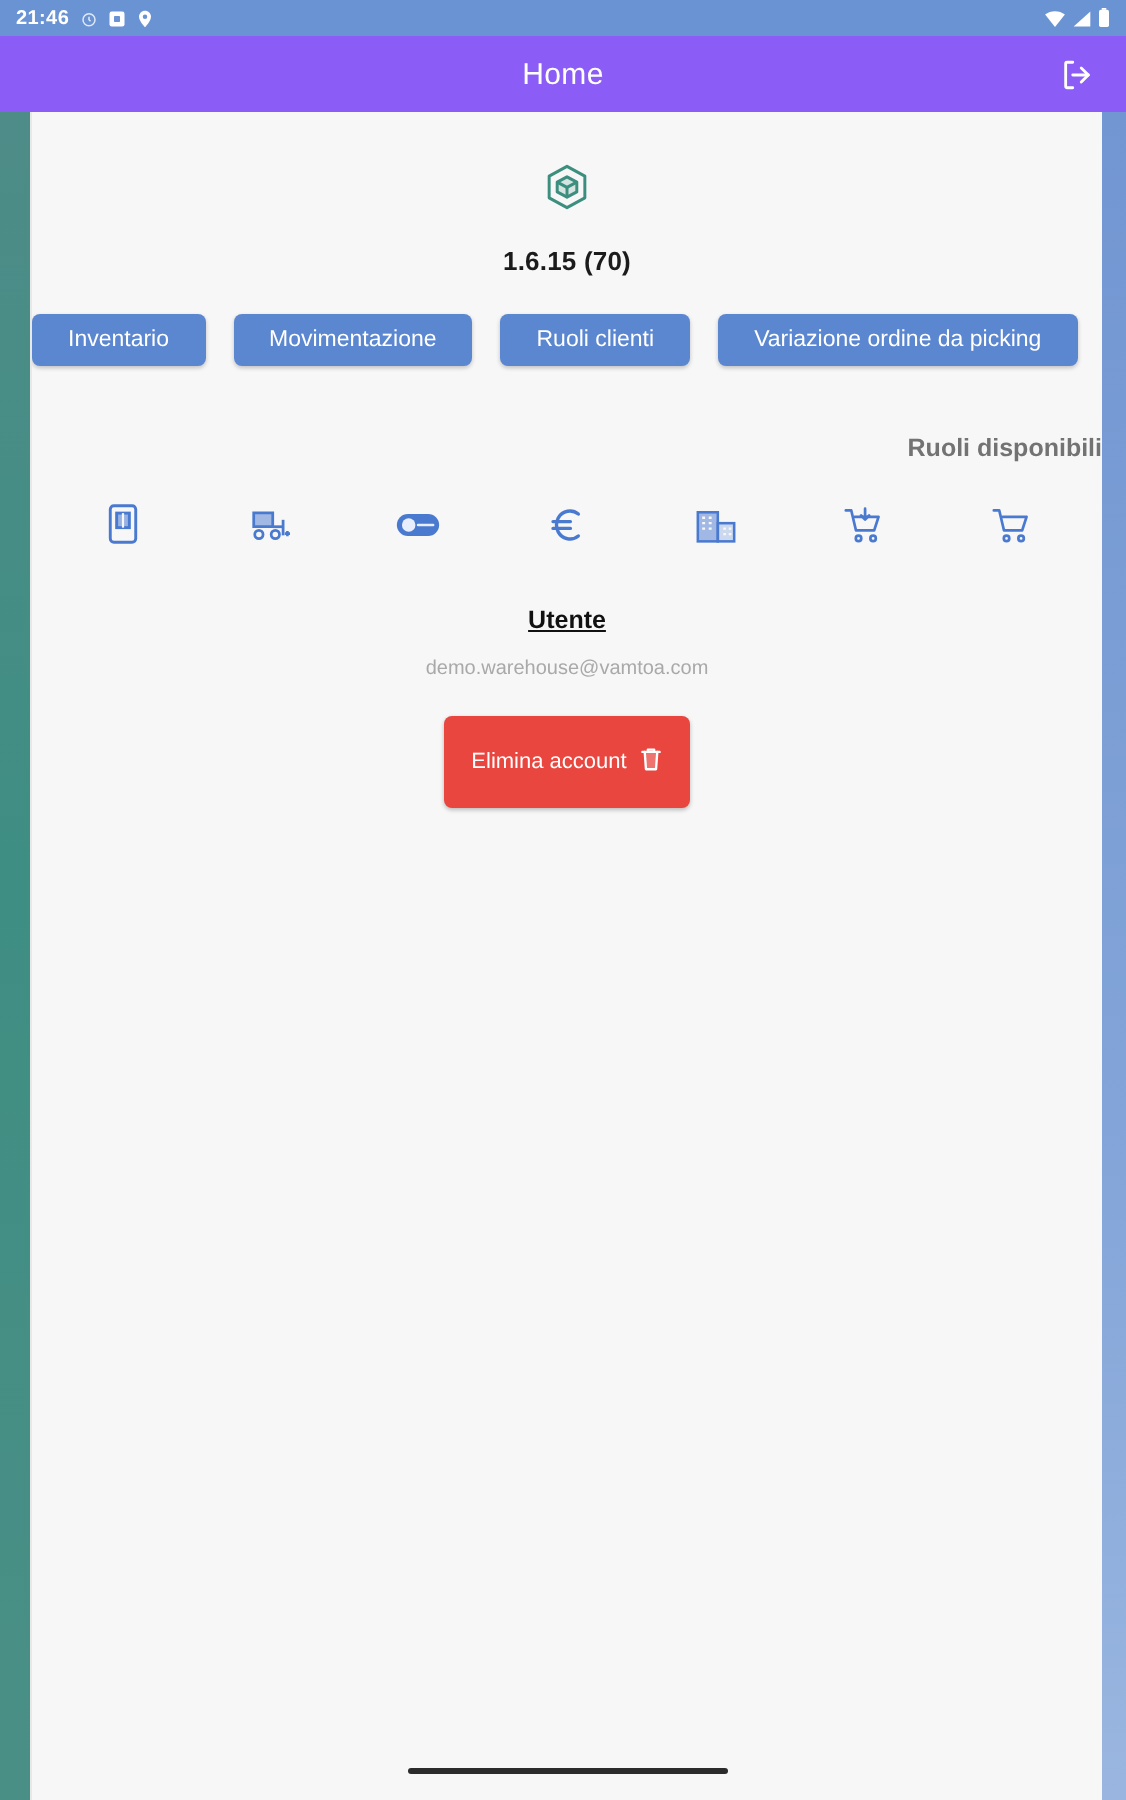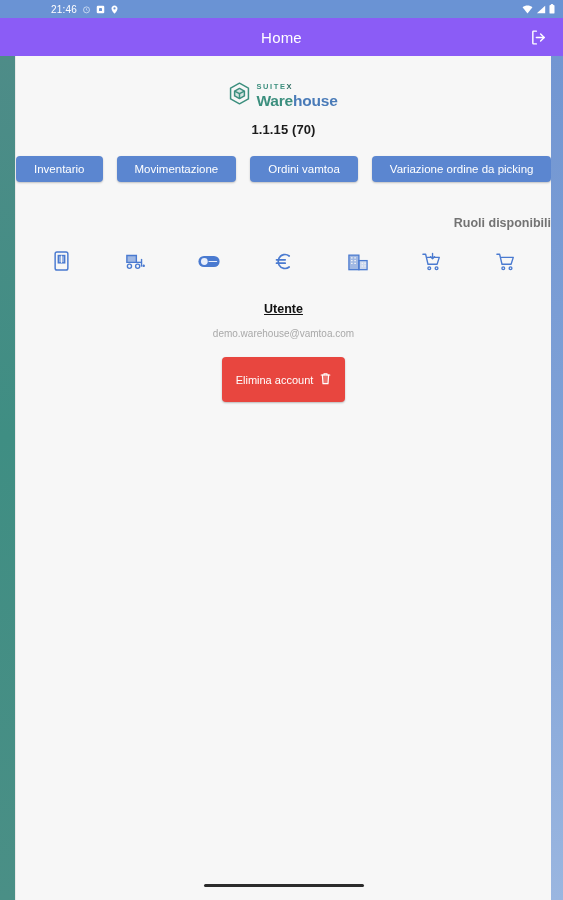--- a/index.html
+++ b/index.html
@@ -21,21 +21,21 @@
   #status-bar {
     position: absolute; top: 0; left: 0;
     width: 563px; height: 18px;
     background: #6a93d4;
     display: flex; align-items: center;
     padding: 0 8px;
     color: #ffffff;
   }
   #status-left { display: flex; align-items: center; gap: 5px; }
   #status-right { margin-left: auto; display: flex; align-items: center; gap: 3px; }
-  .status-time { font-size: 10px; font-weight: 400; letter-spacing: .2px; margin-left: 43px; }
+  .status-time { font-size: 10px; font-weight: 700; letter-spacing: .2px; }
   .sb-ico { display: inline-block; line-height: 0; }
 
   
   #app-bar {
     position: absolute; top: 18px; left: 0;
     width: 563px; height: 38px;
     background: #8b5cf6;
     display: flex; align-items: center; justify-content: center;
   }
   #app-bar-title {
@@ -227,32 +227,28 @@
     <div id="logo-block">
       <div id="logo-row">
         <span>
           <svg width="21" height="23" viewBox="0 0 24 26" fill="none" stroke="#3c8f7e" stroke-width="1.7" stroke-linejoin="round">
             <path d="M12 1.2 22.2 6.8v12.4L12 24.8 1.8 19.2V6.8z"></path>
             <path d="M12 7.2 17.6 10.2v5.6L12 18.8 6.4 15.8v-5.6z" fill="#3c8f7e" fill-opacity="0.18"></path>
             <path d="M6.4 10.2 12 13.2l5.6-3"></path>
             <path d="M12 13.2v5.6"></path>
           </svg>
         </span>
-        <span id="logo-text">
-          <span id="logo-suitex"><span>SUITE</span><span class="x-mark">X</span></span>
-          <span id="logo-warehouse"><span class="seg-a">Ware</span><span class="seg-b">house</span></span>
-        </span>
       </div>
-      <div id="version-label">1.1.15 (70)</div>
+      <div id="version-label">1.6.15 (70)</div>
     </div>
 
     <div id="action-list">
       <button class="action-button">Inventario</button>
       <button class="action-button">Movimentazione</button>
-      <button class="action-button">Ordini vamtoa</button>
+      <button class="action-button">Ruoli clienti</button>
       <button class="action-button">Variazione ordine da picking</button>
     </div>
 
     <div id="roles-title">Ruoli disponibili</div>
     <div id="roles-row">
 
       <span class="role-icon">
         <svg width="15" height="20" viewBox="0 0 16 22" fill="none" stroke="#4a7ad0" stroke-width="1.6">
           <rect x="1" y="1" width="14" height="20" rx="2"></rect>
           <rect x="4.5" y="5" width="7" height="8" fill="#4a7ad0" fill-opacity=".55"></rect>

